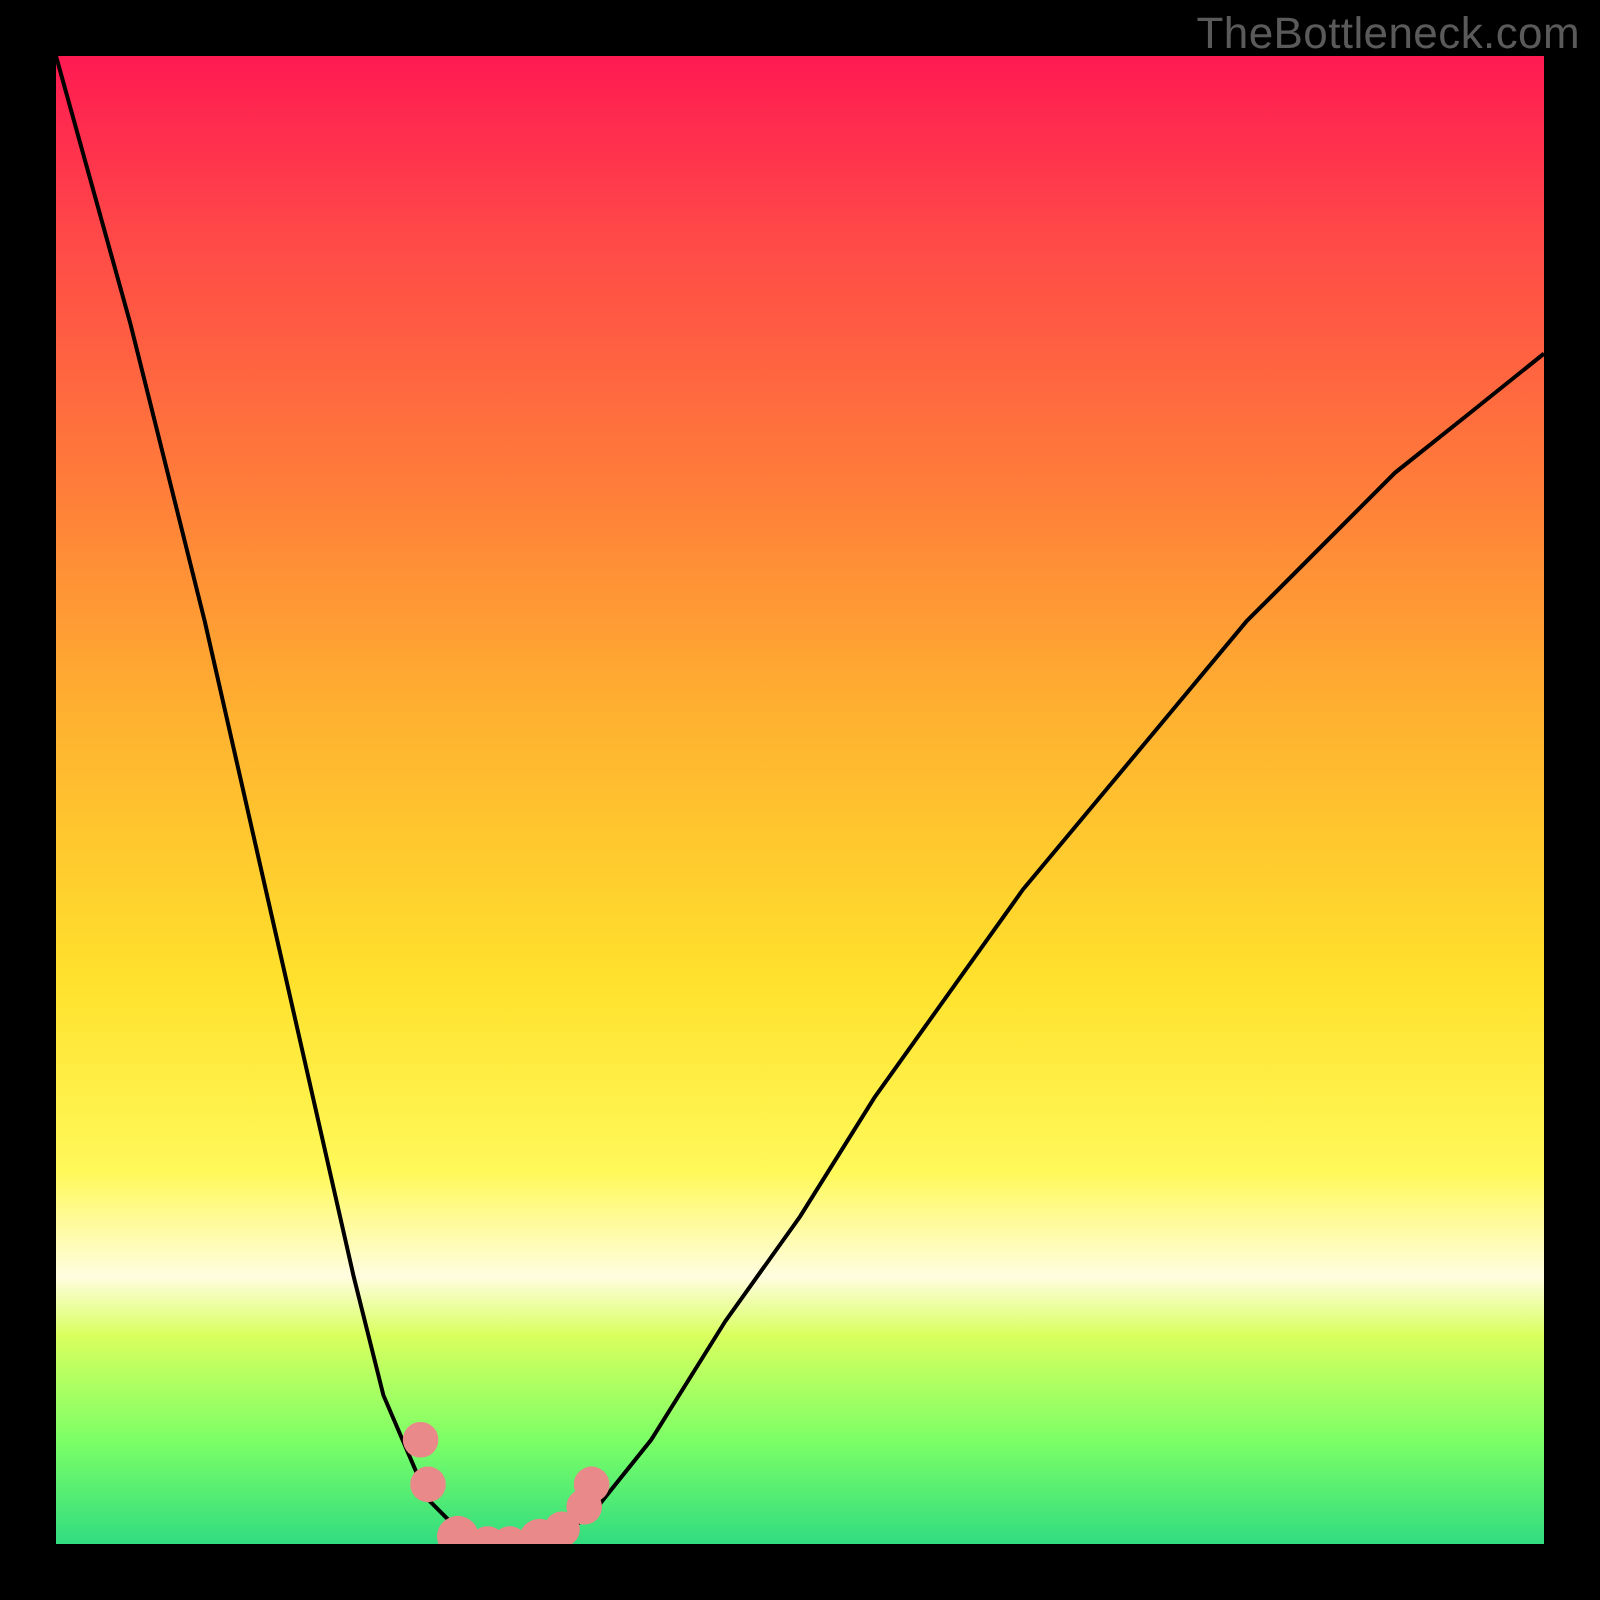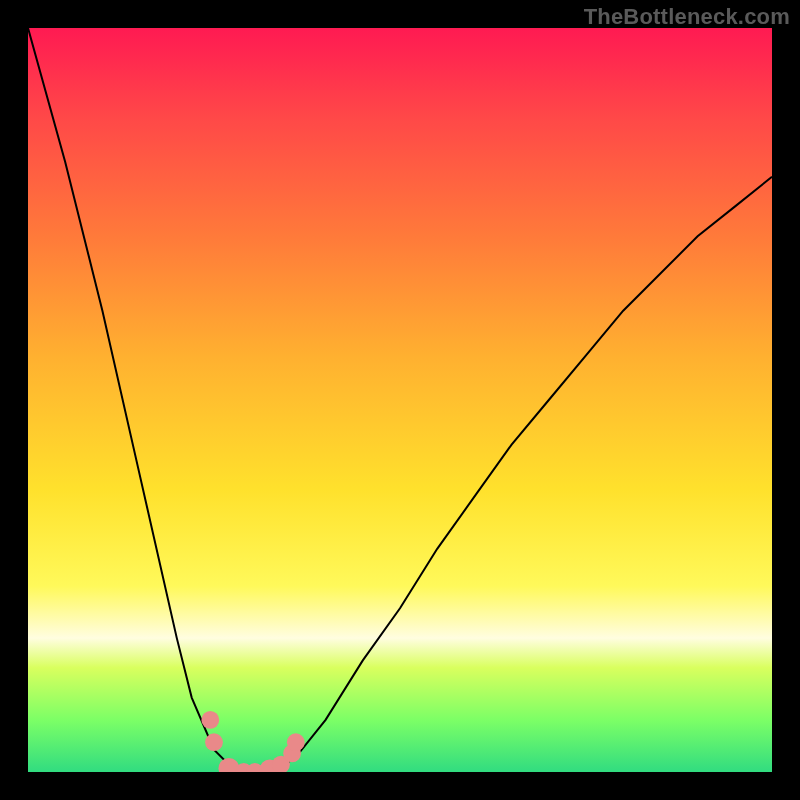--- a/index.html
+++ b/index.html
@@ -38,21 +38,21 @@
       #7cff66 93%,
       #31dc80 100%
     );
   }
   .watermark {
     position: absolute;
     top: 4px;
     right: 10px;
     color: #5a5a5a;
     font-size: 22px;
-    font-weight: 700;
+    font-weight: 400;
     letter-spacing: 0.2px;
     user-select: none;
   }
   svg.curves {
     position: absolute;
     left: 0;
     top: 0;
     width: 744px;
     height: 744px;
   }

